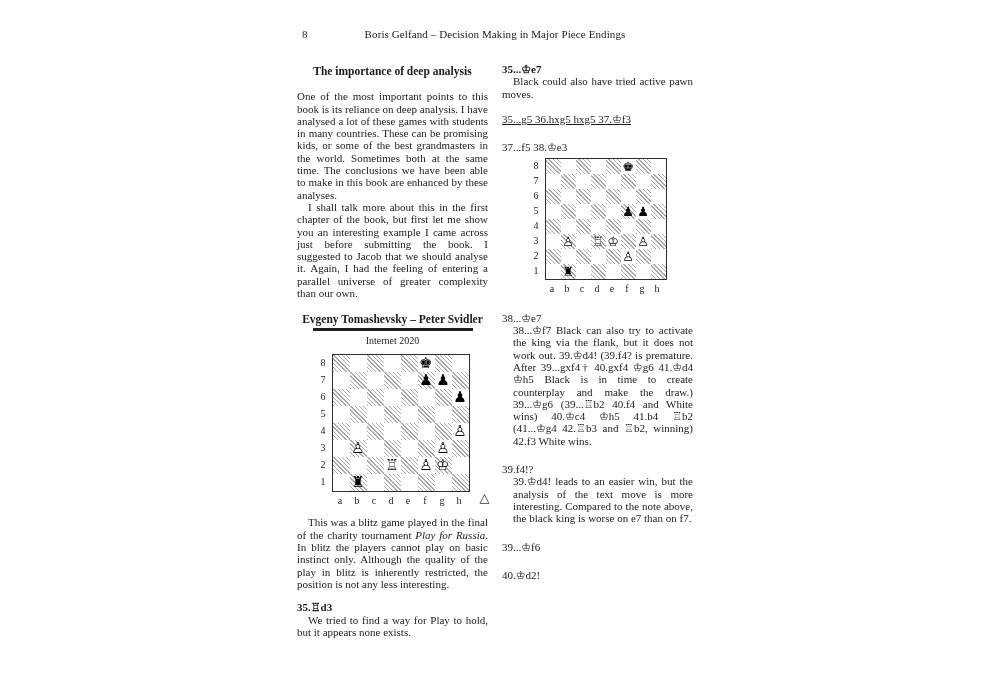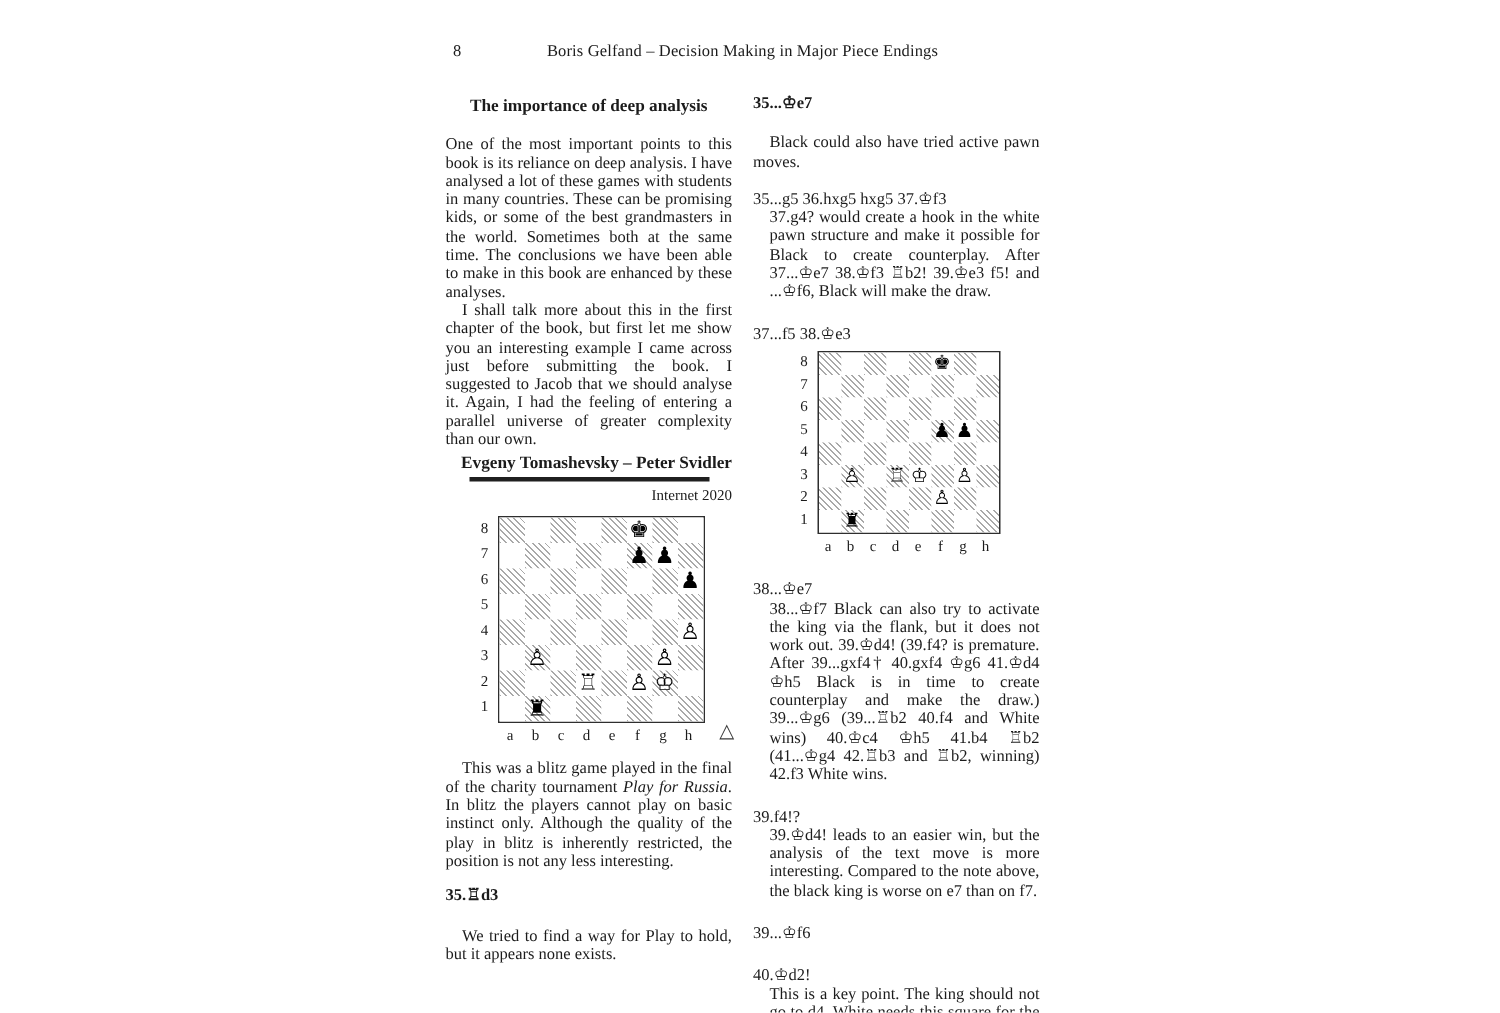--- a/index.html
+++ b/index.html
@@ -14,22 +14,22 @@
   .pg-title{text-align:center;font-size:11px;letter-spacing:.1px;}
   .cols{display:flex;gap:14px;align-items:flex-start;}
   .col{width:191px;font-size:11px;line-height:12.3px;text-align:justify;}
   .section-heading{font-size:11.5px;font-weight:bold;text-align:center;margin:8px 0 13px;}
   p{margin:0;}
   .pi{text-indent:11px;}          
   .pb{margin-left:11px;}          
   .moveline{margin-top:16px;text-align:left;}
   .movebold{font-weight:bold;}
   .sp-above{margin-top:11px;}
-  .sp-small{margin-top:14px;}
-  .gamehdr{margin:4px 0 7px;text-align:right;}
+  .sp-small{margin-top:0;}
+  .gamehdr{margin:14px 0 7px;text-align:center;}
   .players{font-weight:bold;font-size:11.5px;line-height:13px;}
   .rule{height:2.5px;background:#1f1f1f;width:160px;margin:2px auto 4px;}
   .event{font-size:10px;}
   em{font-style:italic;}
 
   .diagram{position:relative;margin:5px 0 9px;}
   .dg-inner{display:flex;justify-content:center;}
   .ranks{display:flex;flex-direction:column;margin-right:6px;}
   .ranks span{font-size:10px;text-align:right;width:10px;color:#1b1b1b;}
   .board-col{position:relative;}
@@ -229,22 +229,21 @@
       <p class="pi"><span>This was a blitz game played in the final of the charity tournament </span><em>Play for Russia</em><span>. In blitz the players cannot play on basic instinct only. Although the quality of the play in blitz is inherently restricted, the position is not any less interesting.</span></p>
 
       <p class="moveline movebold sp-above">35.♖d3</p>
       <p class="pi sp-small">We tried to find a way for Play to hold, but it appears none exists.</p>
     </div>
 
     <div class="col">
       <p class="moveline movebold" style="margin-top:6px;">35...♔e7</p>
       <p class="pi sp-small">Black could also have tried active pawn moves.</p>
 
-      <p class="moveline" style="margin-top:13px;">35...g5 36.hxg5 hxg5 37.♔f3</p>
-      <p class="pb">37.g4? would create a hook in the white pawn structure and make it possible for Black to create counterplay. After 37...♔e7 38.♔f3 ♖b2! 39.♔e3 f5! and ...♔f6, Black will make the draw.</p>
+      <p class="moveline" style="margin-top:13px;text-decoration:underline;">35...g5 36.hxg5 hxg5 37.♔f3</p>
       <p class="moveline">37...f5 38.♔e3</p>
 
       <div class="diagram d2">
         <div class="dg-inner">
           <div class="ranks" id="ranks2">
               <span>8</span>
               <span>7</span>
               <span>6</span>
               <span>5</span>
               <span>4</span>
@@ -373,17 +372,16 @@
           </div>
         </div>
       </div>
 
       <p class="moveline">38...♔e7</p>
       <p class="pb">38...♔f7 Black can also try to activate the king via the flank, but it does not work out. 39.♔d4! (39.f4? is premature. After 39...gxf4† 40.gxf4 ♔g6 41.♔d4 ♔h5 Black is in time to create counterplay and make the draw.) 39...♔g6 (39...♖b2 40.f4 and White wins) 40.♔c4 ♔h5 41.b4 ♖b2 (41...♔g4 42.♖b3 and ♖b2, winning) 42.f3 White wins.</p>
       <p class="moveline">39.f4!?</p>
       <p class="pb">39.♔d4! leads to an easier win, but the analysis of the text move is more interesting. Compared to the note above, the black king is worse on e7 than on f7.</p>
       <p class="moveline">39...♔f6</p>
       <p class="moveline">40.♔d2!</p>
-      <p class="pb">This is a key point. The king should not go to d4. White needs this square for the rook.</p>
     </div>
 
   </div>
 </div>
 
 </body></html>

